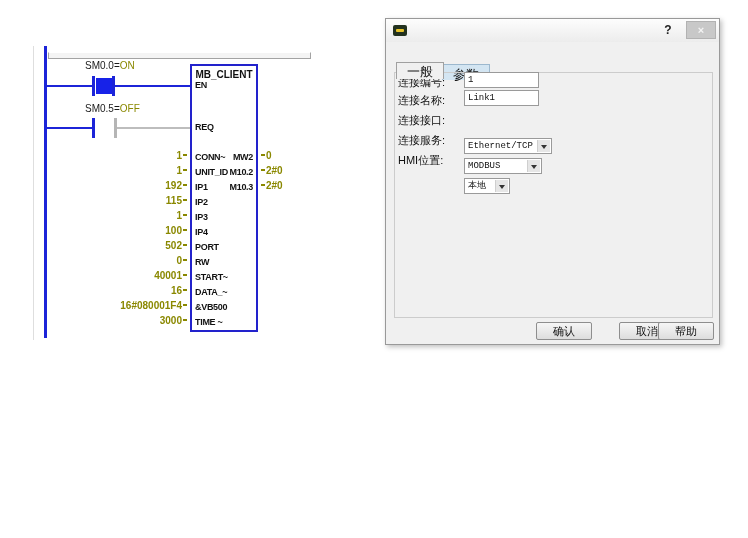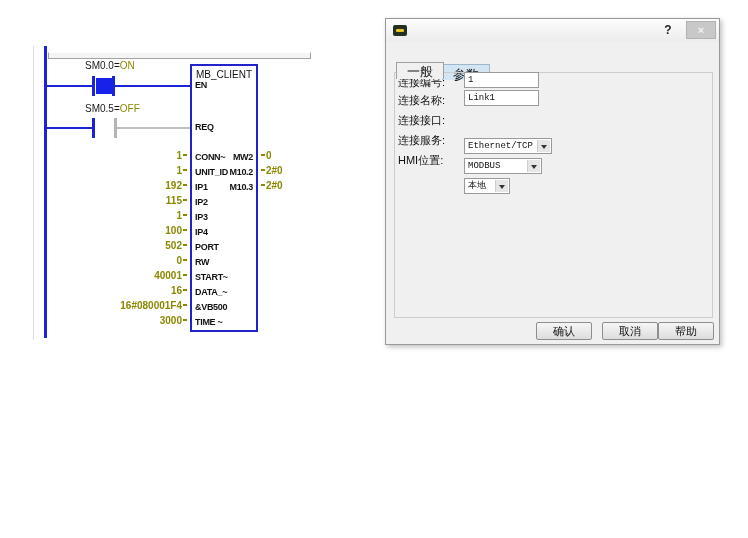--- a/index.html
+++ b/index.html
@@ -14,21 +14,21 @@
   .lad-text { font-size:10px; font-weight:normal; color:#1a1a1a; white-space:nowrap; }
   .olive { color:#8a8800; }
   .rail { background:#1c24d8; }
   .wire-b { background:#1c24d8; }
   .wire-g { background:#bdbdbd; }
   .cbar-b { background:#1c24d8; }
   .cbar-g { background:#b5b5b5; }
   .cfill { background:#1722e8; }
   .nethdr { background:#f4f4f4; border:1px solid #a3a3a3; border-top-color:#ffffff; }
   .mblock { border:2px solid #2222cc; background:transparent; }
-  .bt { position:absolute; top:3px; left:0; right:0; text-align:center; font-size:10px; font-weight:normal; color:#111; }
+  .bt { position:absolute; top:3px; left:0; right:0; text-align:center; font-size:10px; font-weight:bold; color:#111; }
   .pl, .pr { position:absolute; font-size:9px; font-weight:bold; letter-spacing:-0.3px; color:#111; white-space:nowrap; }
   .pl { left:3px; }
   .pr { right:3px; }
   .pv { position:absolute; left:86px; width:101px; text-align:right; font-size:10px; font-weight:bold; color:#8a8800; white-space:nowrap; }
   .pv::after { content:""; display:inline-block; width:4px; height:2px; background:#8a8800; margin-left:1px; vertical-align:3px; }
   .pov { position:absolute; left:261px; font-size:10px; font-weight:bold; color:#8a8800; white-space:nowrap; }
   .pov::before { content:""; display:inline-block; width:4px; height:2px; background:#8a8800; margin-right:1px; vertical-align:3px; }
   .marginline { background:#dedede; }
 
   
@@ -171,17 +171,17 @@
     <div class="dd" style="left:78px;top:111px;width:78px">
       <span>MODBUS</span><span class="arr"></span>
     </div>
 
     <span class="fld-label" style="top:134px">HMI位置:</span>
     <div class="dd" style="left:78px;top:131px;width:46px">
       <span>本地</span><span class="arr"></span>
     </div>
 
     <div class="dlg-btn" style="left:150px;width:56px">确认</div>
-    <div class="dlg-btn" style="left:216px;width:56px">取消</div>
+    <div class="dlg-btn" style="left:233px;width:56px">取消</div>
     <div class="dlg-btn" style="left:272px;width:56px">帮助</div>
   </div>
 
 </div>
 
 </body></html>

